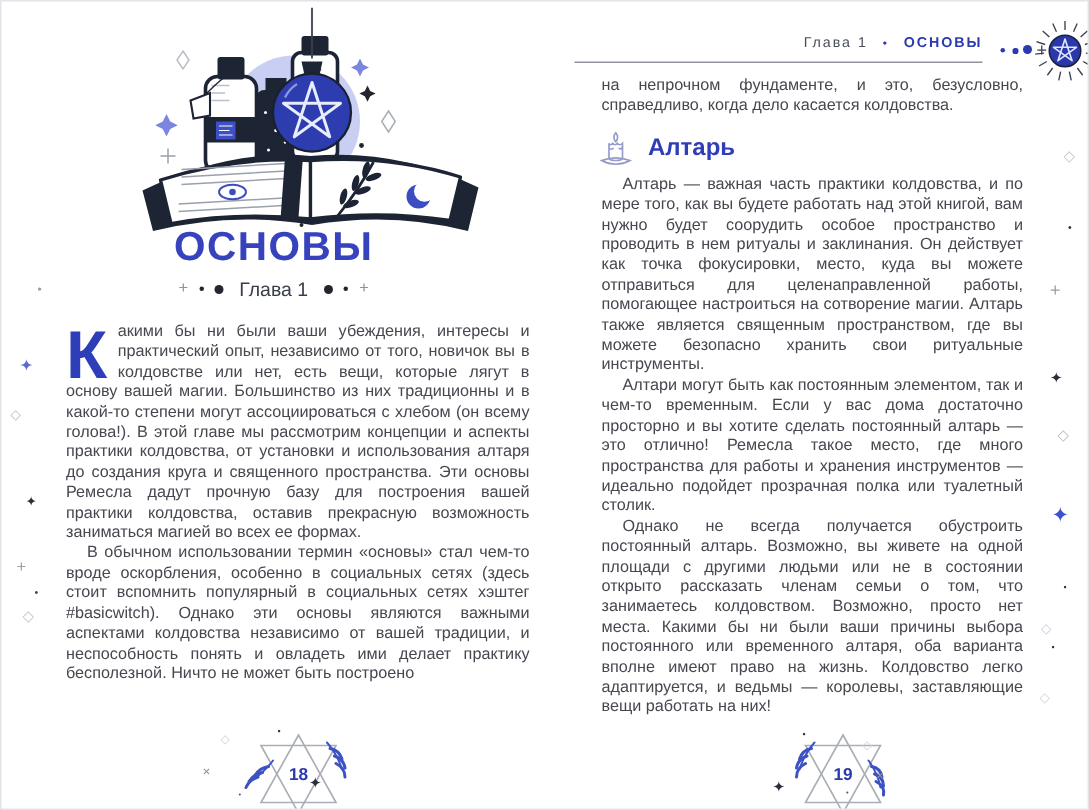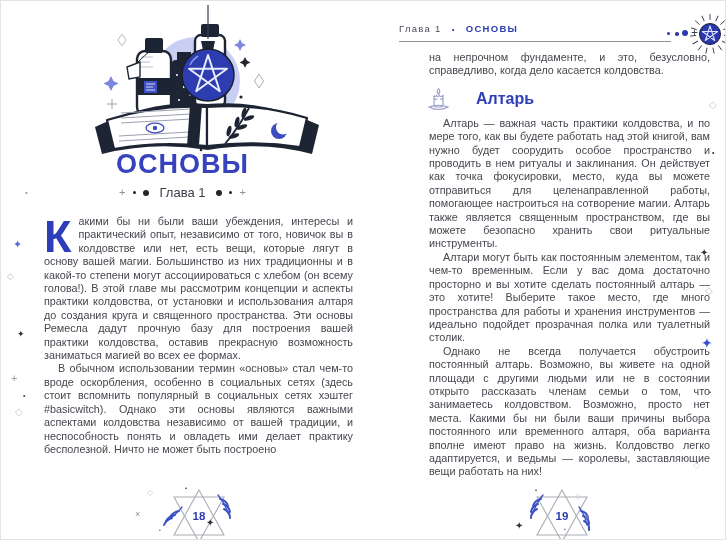--- a/index.html
+++ b/index.html
@@ -19,28 +19,28 @@
   .ornament-row{position:absolute;left:0;top:184px;width:363px;display:flex;
     justify-content:center;align-items:center;gap:7px;}
   .ornament-row .plus{color:#8d919c;font-size:11px;line-height:1;}
   .ornament-row .dot-s{width:3px;height:3px;border-radius:50%;background:#24262e;}
   .ornament-row .dot-b{width:6px;height:6px;border-radius:50%;background:#24262e;}
   .ornament-row .chapter-label{font-size:13px;color:#3a3e49;margin:0 4px;}
   .left-text{position:absolute;left:43px;top:214px;width:309px;}
   .dropcap{float:left;font-size:45px;line-height:37px;font-weight:600;color:#2e3db8;
     margin:3px 7px 0 0;}
   
-  .r-header{position:absolute;left:398px;top:22px;width:272px;text-align:left;
+  .r-header{position:absolute;left:382px;top:22px;width:272px;text-align:right;
     border-bottom:1px solid #90949d;padding-bottom:7px;font-size:9.5px;letter-spacing:1.3px;}
   .r-header .hdr-chapter{color:#4a4e59;}
   .r-header .hdr-bullet{color:#2c3ab0;margin:0 6px;font-size:8px;}
   .r-header .hdr-title{color:#2c3ab0;font-weight:600;}
   .hdr-dots{position:absolute;display:block;border-radius:50%;background:#2c3ab0;}
-  .right-text{position:absolute;left:428px;top:50px;width:281px;}
-  .section-head{display:flex;align-items:center;gap:24px;margin:9px 0 5px -4px;text-indent:0;}
+  .right-text{position:absolute;left:400px;top:50px;width:281px;}
+  .section-head{display:flex;align-items:center;gap:8px;margin:9px 0 5px -4px;text-indent:0;}
   .section-title{font-size:16px;font-weight:800;color:#2f3db8;}
   
   .footer-mark{position:absolute;}
   
   .dec{position:absolute;line-height:1;pointer-events:none;}
 </style>
 </head>
 <body>
 
 <div class="spread">
@@ -199,21 +199,21 @@
           <g stroke="#959cc9" stroke-width="1.1" fill="none">
             <path d="M13.5,1.5 Q16,4.5 13.5,7.5 Q11,4.5 13.5,1.5 Z"></path>
             <path d="M9,8.5 Q10,10.5 11.5,8.5 Q13,10.5 14.5,8.5 Q16,10.5 18,8.5 V18.5 Q18,20 13.5,20 Q9,20 9,18.5 Z"></path>
             <path d="M9,11.5 Q11,13.5 12,11.5 M18,11 Q16.5,13.5 15.5,11.5"></path>
             <path d="M4,20 Q13.5,16.5 23,20 Q13.5,25 4,20 Z"></path>
           </g>
         </svg>
         <span class="section-title">Алтарь</span>
       </div>
       <p>Алтарь — важная часть практики колдовства, и по мере того, как вы будете работать над этой книгой, вам нужно будет соорудить особое пространство и проводить в нем ритуалы и заклинания. Он действует как точка фокусировки, место, куда вы можете отправиться для целенаправленной работы, помогающее настроиться на сотворение магии. Алтарь также является священным пространством, где вы можете безопасно хранить свои ритуальные инструменты.</p>
-      <p>Алтари могут быть как постоянным элементом, так и чем-то временным. Если у вас дома достаточно просторно и вы хотите сделать постоянный алтарь — это хотите! Выберите такое место, где много пространства для работы и хранения инструментов — идеально подойдет прозрачная полка или туалетный столик.</p>
+      <p>Алтари могут быть как постоянным элементом, так и чем-то временным. Если у вас дома достаточно просторно и вы хотите сделать постоянный алтарь — это отлично! Ремесла такое место, где много пространства для работы и хранения инструментов — идеально подойдет прозрачная полка или туалетный столик.</p>
       <p>Однако не всегда получается обустроить постоянный алтарь. Возможно, вы живете на одной площади с другими людьми или не в состоянии открыто рассказать членам семьи о том, что занимаетесь колдовством. Возможно, просто нет места. Какими бы ни были ваши причины выбора постоянного или временного алтаря, оба варианта вполне имеют право на жизнь. Колдовство легко адаптируется, и ведьмы — королевы, заставляющие вещи работать на них!</p>
     </div>
 
     <svg class="footer-mark" style="left:522px;top:486px;" width="78" height="58" viewBox="0 0 78 58">
       <path d="M39,3 L64,48 L14,48 Z" fill="none" stroke="#a9aeb6" stroke-width="1.1"></path>
       <path d="M39,55 L14,10 L64,10 Z" fill="none" stroke="#a9aeb6" stroke-width="1.1"></path>
       <g stroke="#3c52c4" stroke-width="2" stroke-linecap="round" fill="none">
         <path d="M20,8 Q13,16 10,26" stroke-width="1.3"></path>
         <path d="M18,12 Q12,13 10,19"></path>
           <path d="M15,17 Q9,19 8,25"></path>

